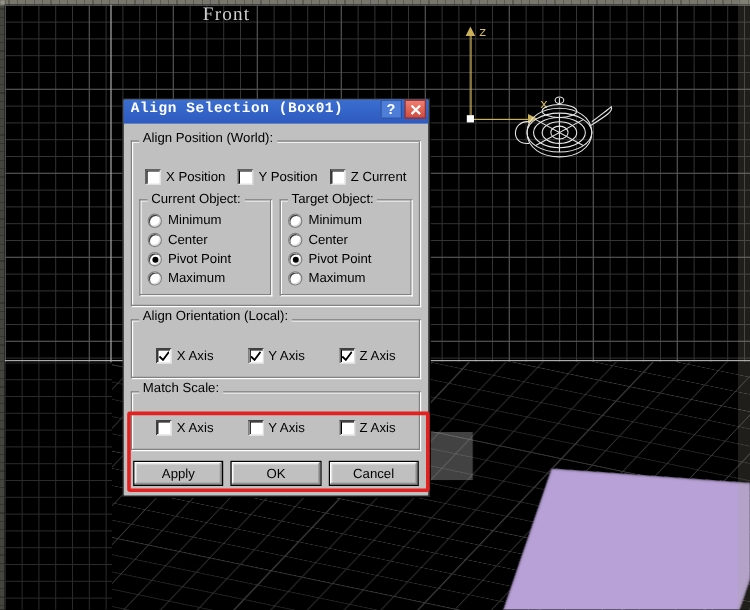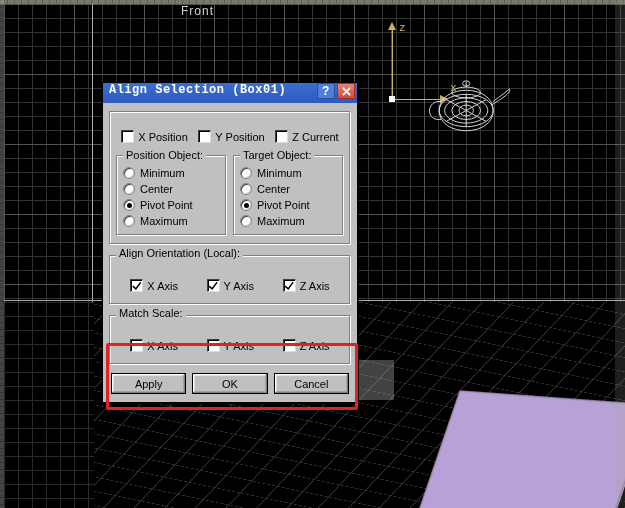--- a/index.html
+++ b/index.html
@@ -10,24 +10,24 @@
     background: #000;
   }
 
   
   .viewport {
     position: absolute; inset: 0;
     background: #000;
   }
   .viewport-label {
     position: absolute;
-    top: 4px; left: 181px;
+    top: 4px; left: 169px;
     color: #d0d0d0;
-    font-family: Liberation Sans, sans-serif;
-    font-size: 12px;
+    font-family: Liberation Serif, serif;
+    font-size: 16px;
     letter-spacing: 1px;
   }
   .ruler-top {
     position: absolute;
     top: 0; left: 0; right: 0; height: 4px;
     background: repeating-linear-gradient(to right, #9a9a8c 0 1px, #c6c6b8 1px 7px);
     border-bottom: 1px solid #4d4d44;
     opacity: .6;
   }
   .ruler-left {
@@ -364,39 +364,40 @@
     <span class="btn close-btn" title="Close">
       <svg viewBox="0 0 10 10">
         <path d="M1 1 L9 9 M9 1 L1 9" stroke="#fff" stroke-width="2"></path>
       </svg>
     </span>
   </div>
 
   <div class="dlg-body">
 
     <fieldset class="group">
+      <legend>Align Position (World):</legend>
 
       <div class="row-checks">
         <label class="chk">
           <span class="box"></span>
           <span>X Position</span>
         </label>
         <label class="chk">
           <span class="box"></span>
           <span>Y Position</span>
         </label>
         <label class="chk">
           <span class="box"></span>
           <span>Z Current</span>
         </label>
       </div>
 
       <div class="dual">
         <fieldset class="sub">
-          <legend>Position Object:</legend>
+          <legend>Current Object:</legend>
           <div class="rad">
               <span class="dot"></span>
               <span>Minimum</span>
             </div>
           <div class="rad">
               <span class="dot"></span>
               <span>Center</span>
             </div>
           <div class="rad selected">
               <span class="dot"></span>

